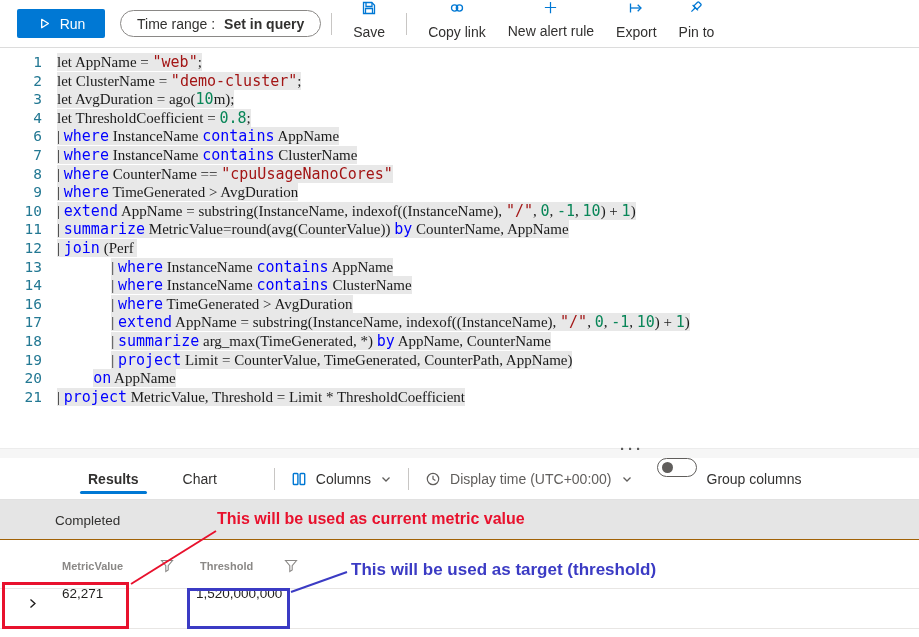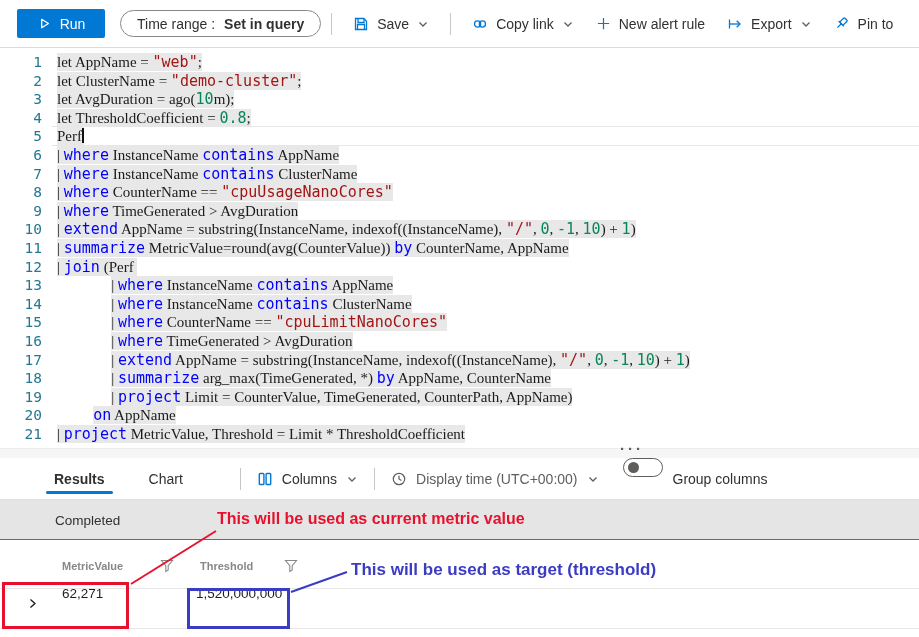--- a/index.html
+++ b/index.html
@@ -12,21 +12,21 @@
   .toolbar { height:48px; border-bottom:1px solid #dcdcdc; display:flex; align-items:center;
              padding-left:17px; white-space:nowrap; overflow:hidden; background:#fff; }
   .run-btn { background:var(--accent); color:#fff; border:none; border-radius:2px; height:29px;
              width:88px; display:flex; align-items:center; justify-content:center; gap:8px;
              font-size:14px; font-family:inherit; cursor:pointer; }
   .pill { margin-left:15px; border:1px solid #8a8886; border-radius:15px; height:27px;
           padding:0 16px; display:flex; align-items:center; gap:9px; font-size:14px; background:#fff; cursor:pointer;}
   .pill .pill-val { font-weight:700; }
   .tb-divider { width:1px; height:22px; background:#c8c6c4; margin:0 10px; }
   .tb-btn { display:flex; align-items:center; gap:8px; font-size:14px; color:#323130;
-            background:none; border:none; font-family:inherit; padding:0 11px; height:100%; cursor:pointer; }
+            background:none; border:none; font-family:inherit; padding:0 11px; height:100%; cursor:pointer;flex-direction:column; }
   .chev-gray { color:#605e5c; display:flex; align-items:center; }
   svg { display:block; }
 
   
   .editor { position:relative; height:410px; background:#fff; overflow:hidden; }
   .code-lines { padding-top:5px; font-family:"DejaVu Sans Mono","Liberation Mono",monospace;
                 font-size:15px; line-height:18.6px; }
   .code-line { white-space:pre; height:18.6px; position:relative; cursor:text; }
   .code-line.current::after { content:""; position:absolute; left:52px; right:0; top:-1px; bottom:0;
                 boRder:1px solid #e7e7e7; border-left:none; border-right:none; pointer-events:none; }
@@ -36,21 +36,21 @@
   .tok-p { color:#1b1b1b;font-family:Liberation Serif, serif; } .tok-k { color:var(--code-keyword); }
   .tok-s { color:var(--code-string); } .tok-n { color:var(--code-number); }
   .cursor { display:inline-block; width:1.5px; height:15px; background:#111; vertical-align:-2px; }
   .splitter { position:absolute; left:0; right:0; bottom:0; height:10px; background:#f6f6f6;
               border-top:1px solid #ececec; cursor:row-resize; }
   .splitter-dots { position:absolute; left:620px; top:-7px; color:#5a5a5a; font-size:15px;
                    font-weight:700; letter-spacing:3px; line-height:14px; }
 
   
   .results-bar { height:42px; border-bottom:1px solid #e1e1e1; display:flex; align-items:stretch;
-                 padding-left:51px; background:#fff; }
+                 padding-left:85px; background:#fff; }
   .tab { display:flex; align-items:center; font-size:14px; padding:0 3px; margin-right:38px;
          position:relative; color:#323130; cursor:pointer; }
   .tab.active { font-weight:700; }
   .tab.active::after { content:""; position:absolute; left:-5px; right:-5px; bottom:5px; height:3px;
                        background:var(--accent); border-radius:2px; }
   .rb-divider { width:1px; background:#c8c6c4; height:22px; align-self:center; margin:0 16px; }
   .rb-item { display:flex; align-items:center; gap:9px; font-size:14px; color:#323130; cursor:pointer; }
   .rb-item.muted { color:#605e5c;justify-content:flex-end; }
   .toggle { width:40px; height:19px; border:1px solid #605e5c; border-radius:10px; position:relative;
             margin:0 10px 0 24px; cursor:pointer; background:#fff; }
@@ -176,31 +176,29 @@
       <span>Pin to</span>
     </button>
   </div>
 
   <div class="editor">
     <div class="code-lines">
         <div class="code-line"><span class="ln">1</span><span class="hl"><span class="tok-p">let AppName = </span><span class="tok-s">"web"</span><span class="tok-p">;</span></span></div>
         <div class="code-line"><span class="ln">2</span><span class="hl"><span class="tok-p">let ClusterName = </span><span class="tok-s">"demo-cluster"</span><span class="tok-p">;</span></span></div>
         <div class="code-line"><span class="ln">3</span><span class="hl"><span class="tok-p">let AvgDuration = ago(</span><span class="tok-n">10</span><span class="tok-p">m);</span></span></div>
         <div class="code-line"><span class="ln">4</span><span class="hl"><span class="tok-p">let ThresholdCoefficient = </span><span class="tok-n">0.8</span><span class="tok-p">;</span></span></div>
-        <div class="code-line current"><span class="ln">5</span><span class="hl"><span class="tok-p">Perf</span><span class="cursor"></span></span></div>
         <div class="code-line"><span class="ln">6</span><span class="hl"><span class="tok-p">| </span><span class="tok-k">where</span><span class="tok-p"> InstanceName </span><span class="tok-k">contains</span><span class="tok-p"> AppName</span></span></div>
         <div class="code-line"><span class="ln">7</span><span class="hl"><span class="tok-p">| </span><span class="tok-k">where</span><span class="tok-p"> InstanceName </span><span class="tok-k">contains</span><span class="tok-p"> ClusterName</span></span></div>
         <div class="code-line"><span class="ln">8</span><span class="hl"><span class="tok-p">| </span><span class="tok-k">where</span><span class="tok-p"> CounterName == </span><span class="tok-s">"cpuUsageNanoCores"</span></span></div>
         <div class="code-line"><span class="ln">9</span><span class="hl"><span class="tok-p">| </span><span class="tok-k">where</span><span class="tok-p"> TimeGenerated &gt; AvgDuration</span></span></div>
         <div class="code-line"><span class="ln">10</span><span class="hl"><span class="tok-p">| </span><span class="tok-k">extend</span><span class="tok-p"> AppName = substring(InstanceName, indexof((InstanceName), </span><span class="tok-s">"/"</span><span class="tok-p">, </span><span class="tok-n">0</span><span class="tok-p">, </span><span class="tok-n">-1</span><span class="tok-p">, </span><span class="tok-n">10</span><span class="tok-p">) + </span><span class="tok-n">1</span><span class="tok-p">)</span></span></div>
         <div class="code-line"><span class="ln">11</span><span class="hl"><span class="tok-p">| </span><span class="tok-k">summarize</span><span class="tok-p"> MetricValue=round(avg(CounterValue)) </span><span class="tok-k">by</span><span class="tok-p"> CounterName, AppName</span></span></div>
         <div class="code-line"><span class="ln">12</span><span class="hl"><span class="tok-p">| </span><span class="tok-k">join</span><span class="tok-p"> (Perf </span></span></div>
         <div class="code-line"><span class="ln">13</span>      <span class="hl"><span class="tok-p">| </span><span class="tok-k">where</span><span class="tok-p"> InstanceName </span><span class="tok-k">contains</span><span class="tok-p"> AppName</span></span></div>
         <div class="code-line"><span class="ln">14</span>      <span class="hl"><span class="tok-p">| </span><span class="tok-k">where</span><span class="tok-p"> InstanceName </span><span class="tok-k">contains</span><span class="tok-p"> ClusterName</span></span></div>
-        <div class="code-line"><span class="ln">15</span>      <span class="hl"><span class="tok-p">| </span><span class="tok-k">where</span><span class="tok-p"> CounterName == </span><span class="tok-s">"cpuLimitNanoCores"</span></span></div>
         <div class="code-line"><span class="ln">16</span>      <span class="hl"><span class="tok-p">| </span><span class="tok-k">where</span><span class="tok-p"> TimeGenerated &gt; AvgDuration</span></span></div>
         <div class="code-line"><span class="ln">17</span>      <span class="hl"><span class="tok-p">| </span><span class="tok-k">extend</span><span class="tok-p"> AppName = substring(InstanceName, indexof((InstanceName), </span><span class="tok-s">"/"</span><span class="tok-p">, </span><span class="tok-n">0</span><span class="tok-p">, </span><span class="tok-n">-1</span><span class="tok-p">, </span><span class="tok-n">10</span><span class="tok-p">) + </span><span class="tok-n">1</span><span class="tok-p">)</span></span></div>
         <div class="code-line"><span class="ln">18</span>      <span class="hl"><span class="tok-p">| </span><span class="tok-k">summarize</span><span class="tok-p"> arg_max(TimeGenerated, *) </span><span class="tok-k">by</span><span class="tok-p"> AppName, CounterName</span></span></div>
         <div class="code-line"><span class="ln">19</span>      <span class="hl"><span class="tok-p">| </span><span class="tok-k">project</span><span class="tok-p"> Limit = CounterValue, TimeGenerated, CounterPath, AppName)</span></span></div>
         <div class="code-line"><span class="ln">20</span>    <span class="hl"><span class="tok-k">on</span><span class="tok-p"> AppName</span></span></div>
         <div class="code-line"><span class="ln">21</span><span class="hl"><span class="tok-p">| </span><span class="tok-k">project</span><span class="tok-p"> MetricValue, Threshold = Limit * ThresholdCoefficient</span></span></div>
       </div>
     <div class="splitter">
       <div class="splitter-dots">···</div>
     </div>

